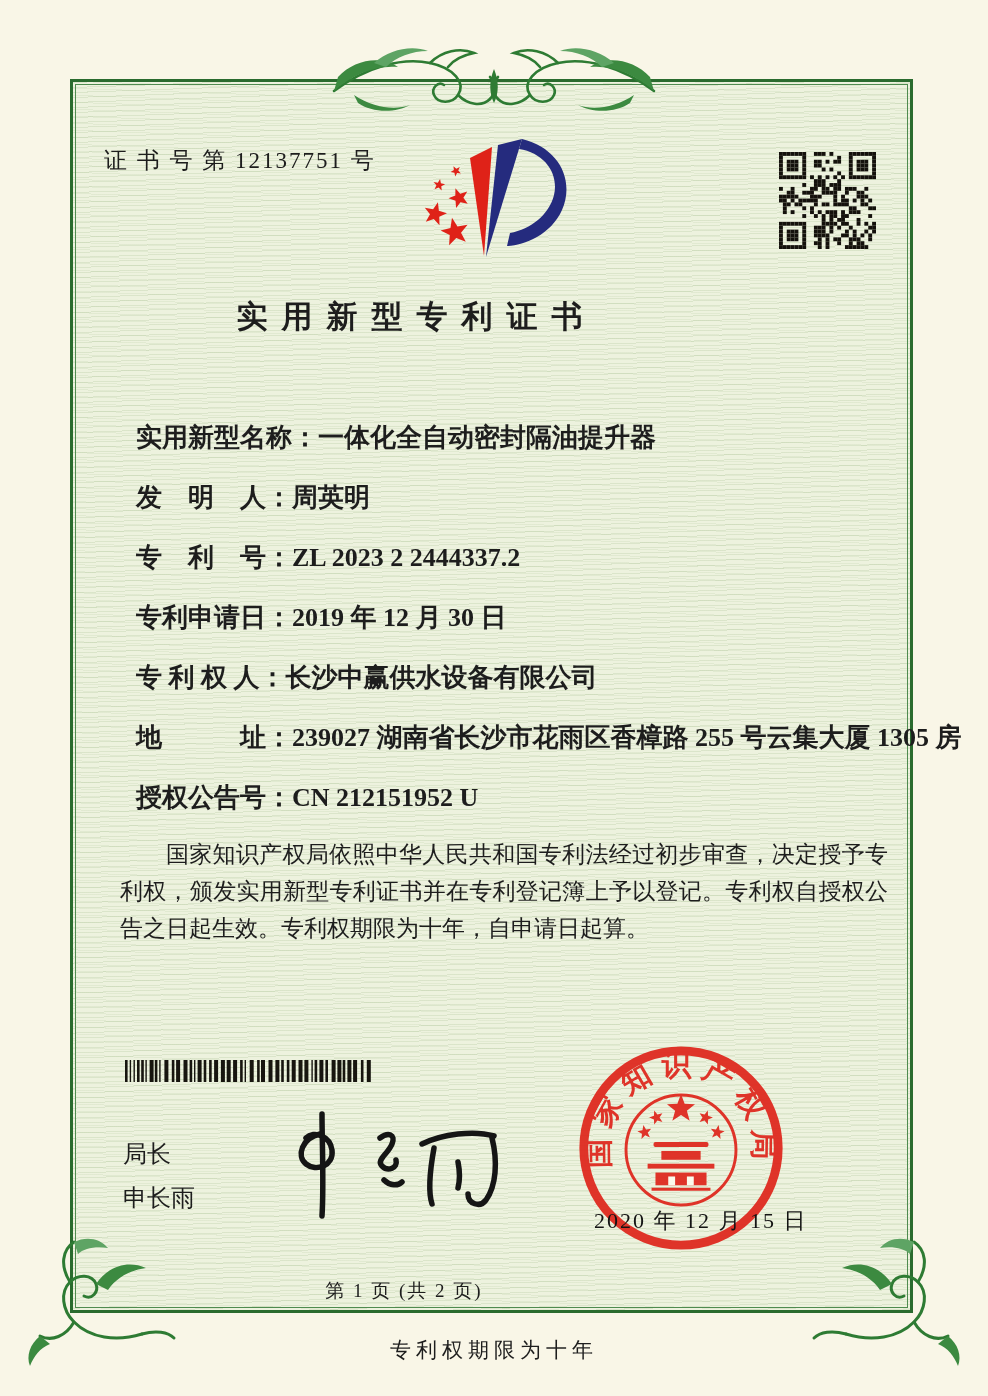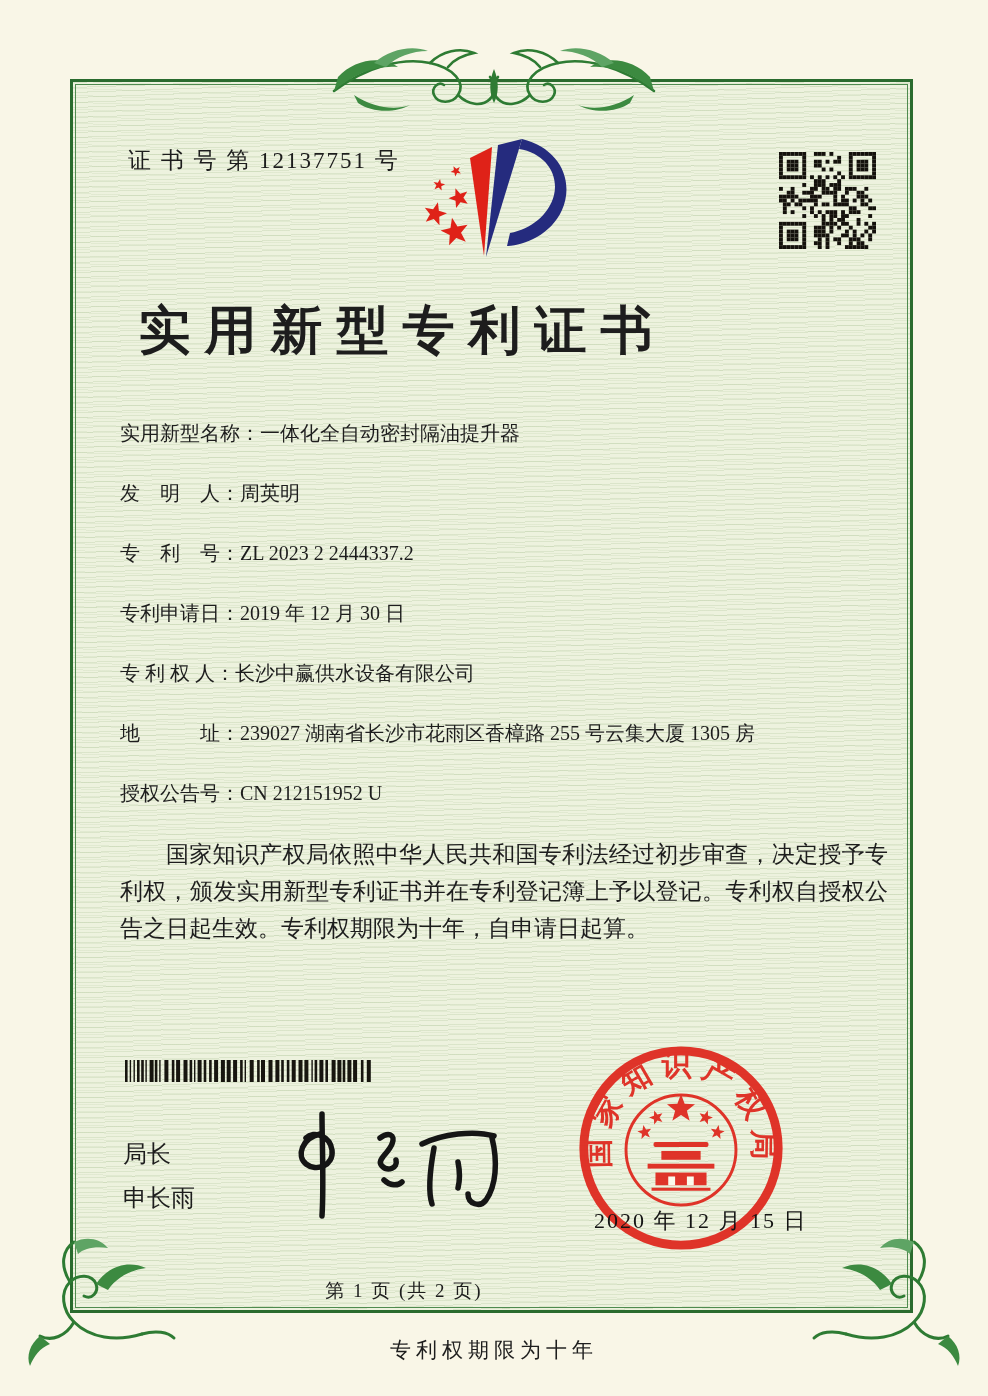--- a/index.html
+++ b/index.html
@@ -27,28 +27,28 @@
       repeating-linear-gradient(178deg, rgba(122,160,96,.16) 0 1px, rgba(255,255,255,0) 1px 5px),
       repeating-linear-gradient(182deg, rgba(122,160,96,.10) 0 1px, rgba(255,255,255,0) 1px 7px);
   }
   .frame::after{
     content:"";position:absolute;inset:2px;border:1px solid #4f8b4f;pointer-events:none;
   }
   .orn{position:absolute;pointer-events:none;}
   .orn-top{left:329px;top:31px;width:330px;height:88px;}
   .orn-bl{left:18px;top:1230px;width:160px;height:160px;}
   .orn-br{left:810px;top:1230px;width:160px;height:160px;transform:scaleX(-1);}
-  .cert-no{position:absolute;left:128px;top:145px;font-size:23px;letter-spacing:2px;}
+  .cert-no{position:absolute;left:104px;top:145px;font-size:23px;letter-spacing:2px;}
   .logo{position:absolute;left:413px;top:136px;width:164px;height:134px;}
   .qr{position:absolute;left:779px;top:152px;width:97px;height:97px;}
   .title{
-    position:absolute;left:0;top:296px;width:791px;text-align:center;
-    font-size:52px;font-weight:700;letter-spacing:14px;text-indent:14px;
+    position:absolute;left:14px;top:296px;width:791px;text-align:center;
+    font-size:31px;font-weight:700;letter-spacing:14px;text-indent:14px;
   }
-  .fields{position:absolute;left:120px;top:420px;width:770px;font-size:20px;}
+  .fields{position:absolute;left:136px;top:420px;width:770px;font-size:26px;font-weight:bold;}
   .field-row{height:60px;white-space:nowrap;}
   .grant-row{display:flex;}
   .grant-date{width:362px;}
   .paras{position:absolute;left:120px;top:836px;width:768px;font-size:23px;line-height:37px;text-align:justify;}
   .paras p{margin:0;text-indent:2em;}
   .barcode{position:absolute;left:123px;top:1060px;width:250px;height:22px;}
   .director{position:absolute;left:123px;top:1132px;font-size:24px;line-height:44px;}
   .signature{position:absolute;left:262px;top:1104px;width:260px;height:120px;}
   .seal{position:absolute;left:573px;top:1040px;width:216px;height:216px;opacity:.93;}
   .seal-date{position:absolute;left:594px;top:1206px;font-size:22px;letter-spacing:2px;color:#141414;}

